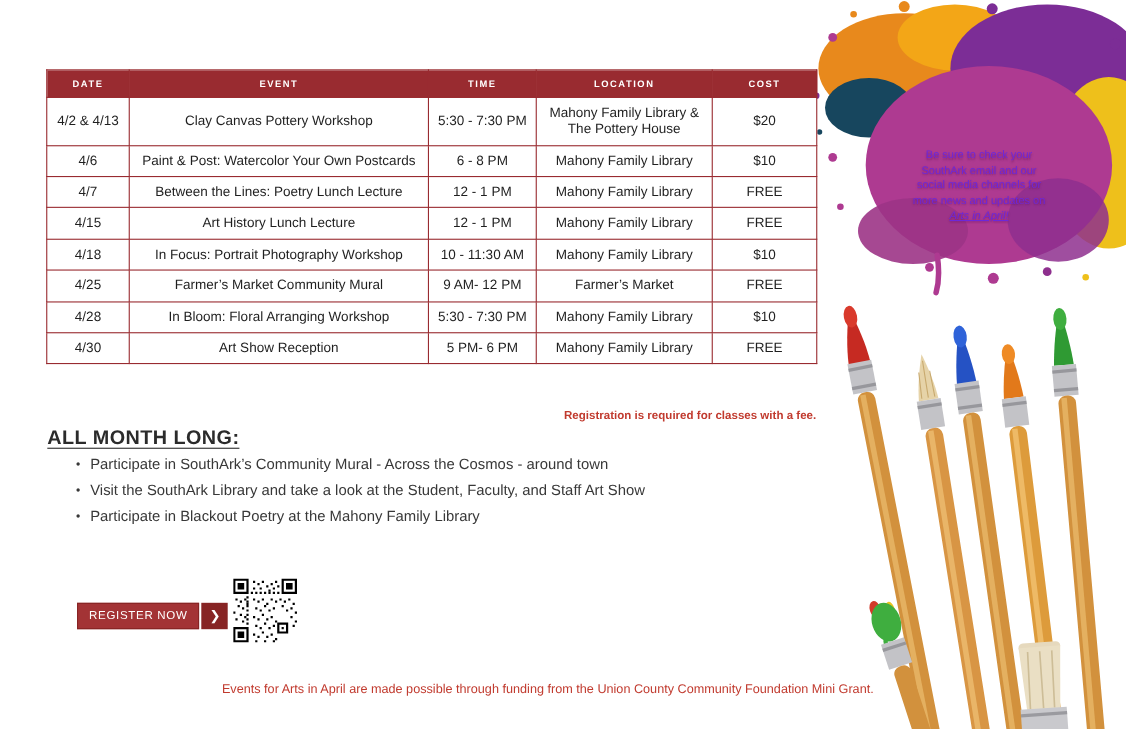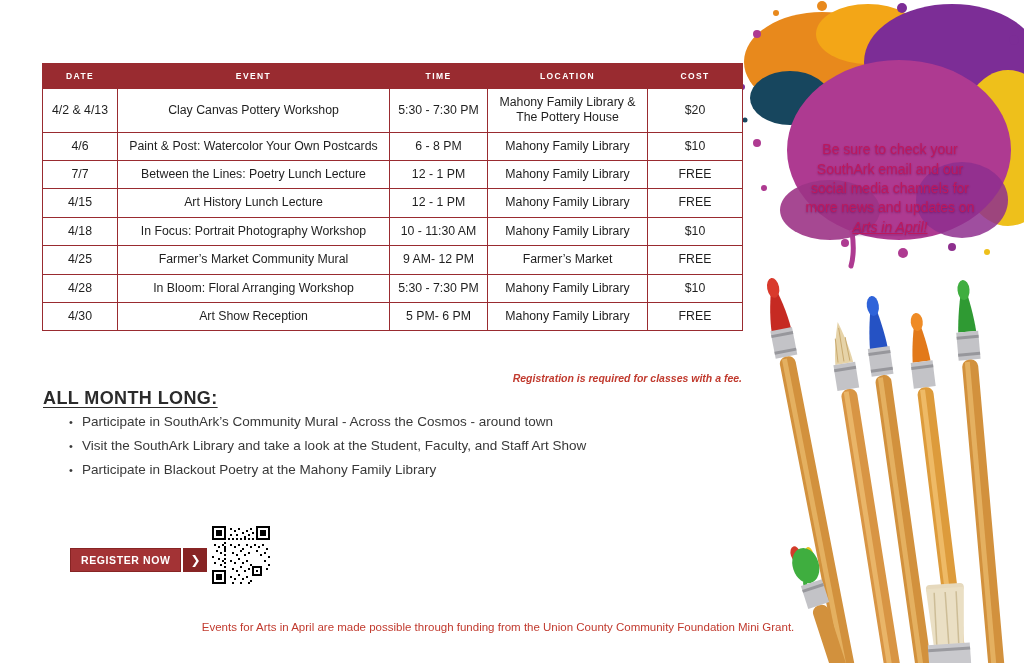--- a/index.html
+++ b/index.html
@@ -11,40 +11,40 @@
   }
   *{box-sizing:border-box;}
   body{margin:0;background:#e9e9e9;}
   .page{
     position:relative;width:1024px;height:663px;background:#ffffff;overflow:hidden;
     font-family:"Liberation Sans", sans-serif;margin:0 auto;
   }
   .deco{position:absolute;left:0;top:0;z-index:1;pointer-events:none;}
   .callout{
     position:absolute;left:789px;top:121px;width:202px;z-index:3;
-    text-align:center;color:#be185d;font-size:14px;line-height:1.38;
+    text-align:center;color:#6d28d9;font-size:10px;line-height:1.38;
     white-space:pre-line;text-shadow:0 1px 2px rgba(70,0,70,.45);
   }
   .callout em{display:block;font-style:italic;text-decoration:underline;}
   table.events{
     position:absolute;left:42px;top:63px;width:700px;z-index:2;
     border-collapse:collapse;table-layout:fixed;background:#fff;border-radius:30px;
   }
   table.events th{
     background:var(--maroon);color:#fff;font-size:8.5px;font-weight:700;
     letter-spacing:1.4px;padding:7px 2px;border:1.6px solid var(--maroon);
     text-transform:uppercase;
   }
   table.events td{
     border:1.6px solid var(--maroon);color:#1f1f1f;font-size:12.3px;
     text-align:center;padding:6px 4px;line-height:1.25;white-space:pre-line;
   }
   .table-note{
     position:absolute;left:42px;top:372px;width:700px;z-index:2;
-    text-align:right;color:var(--red);font-size:10.5px;font-weight:700;font-style:italic;
+    text-align:right;color:var(--red);font-size:10.5px;font-weight:700;
   }
   .all-month{
     position:absolute;left:43px;top:388px;z-index:2;margin:0;
     font-size:18px;font-weight:700;color:var(--ink);letter-spacing:.4px;
     text-decoration:underline;text-underline-offset:3px;
   }
   ul.bullets{
     position:absolute;left:64px;top:413px;width:660px;z-index:2;
     margin:0;padding:0;list-style:none;
   }
@@ -53,21 +53,21 @@
     font-size:13.5px;color:#383838;line-height:1.4;
   }
   ul.bullets li::before{
     content:"•";position:absolute;left:5px;top:2px;font-size:11px;color:#383838;
   }
   .register-btn{
     position:absolute;left:70px;top:548px;height:24px;z-index:2;
     display:flex;align-items:stretch;cursor:pointer;
   }
   .register-label{
-    background:var(--btn);color:#fff;font-size:10.5px;font-weight:700;
+    background:var(--btn);color:#fff;font-size:10.5px;font-weight:400;
     letter-spacing:.6px;padding:0 10px;display:flex;align-items:center;
     border:1px solid var(--btn-dark);
   }
   .register-arrow{
     width:24px;margin-left:2px;background:var(--btn-dark);color:#fff;
     display:flex;align-items:center;justify-content:center;font-size:12px;
   }
   .qr{position:absolute;left:212px;top:526px;z-index:2;}
   .footer-note{
     position:absolute;left:0;top:621px;width:960px;z-index:2;
@@ -207,21 +207,21 @@
         <td>$20</td>
       </tr>
       <tr>
         <td>4/6</td>
         <td>Paint &amp; Post: Watercolor Your Own Postcards</td>
         <td>6 - 8 PM</td>
         <td>Mahony Family Library</td>
         <td>$10</td>
       </tr>
       <tr>
-        <td>7/7</td>
+        <td>4/7</td>
         <td>Between the Lines: Poetry Lunch Lecture</td>
         <td>12 - 1 PM</td>
         <td>Mahony Family Library</td>
         <td>FREE</td>
       </tr>
       <tr>
         <td>4/15</td>
         <td>Art History Lunch Lecture</td>
         <td>12 - 1 PM</td>
         <td>Mahony Family Library</td>

